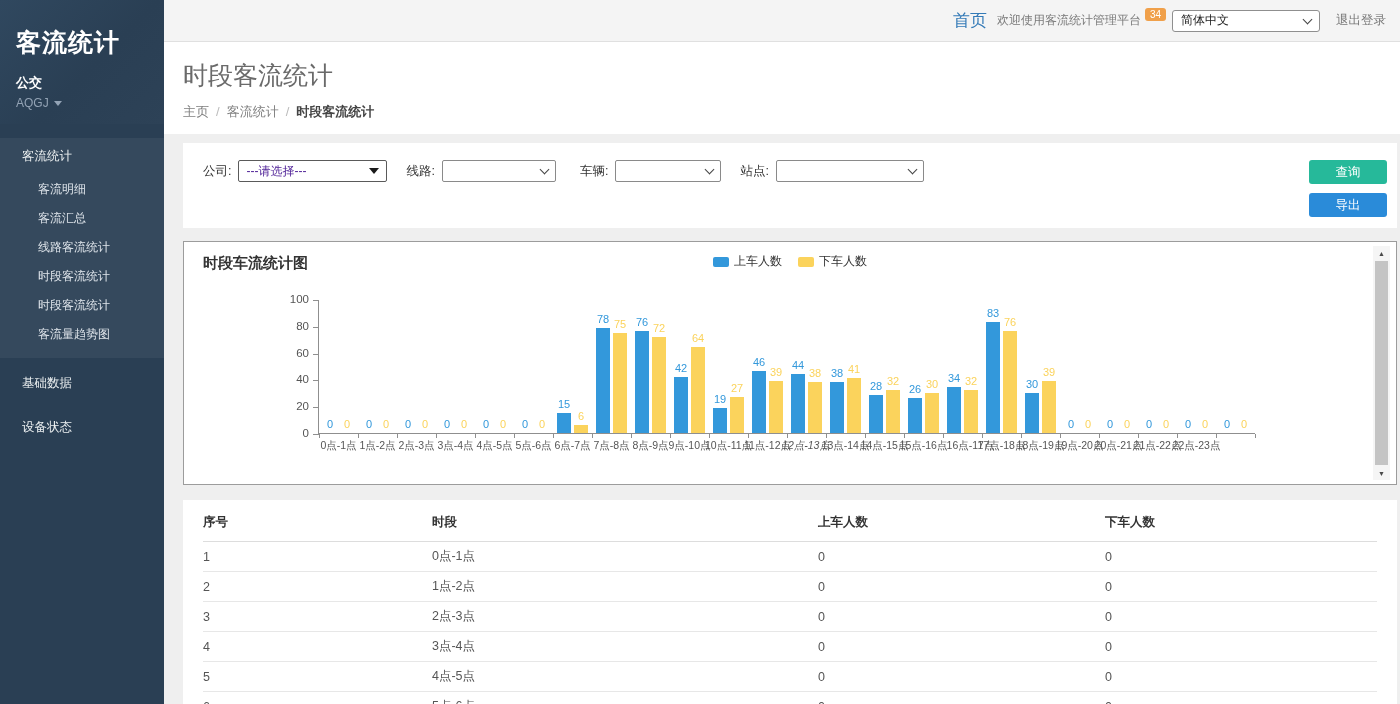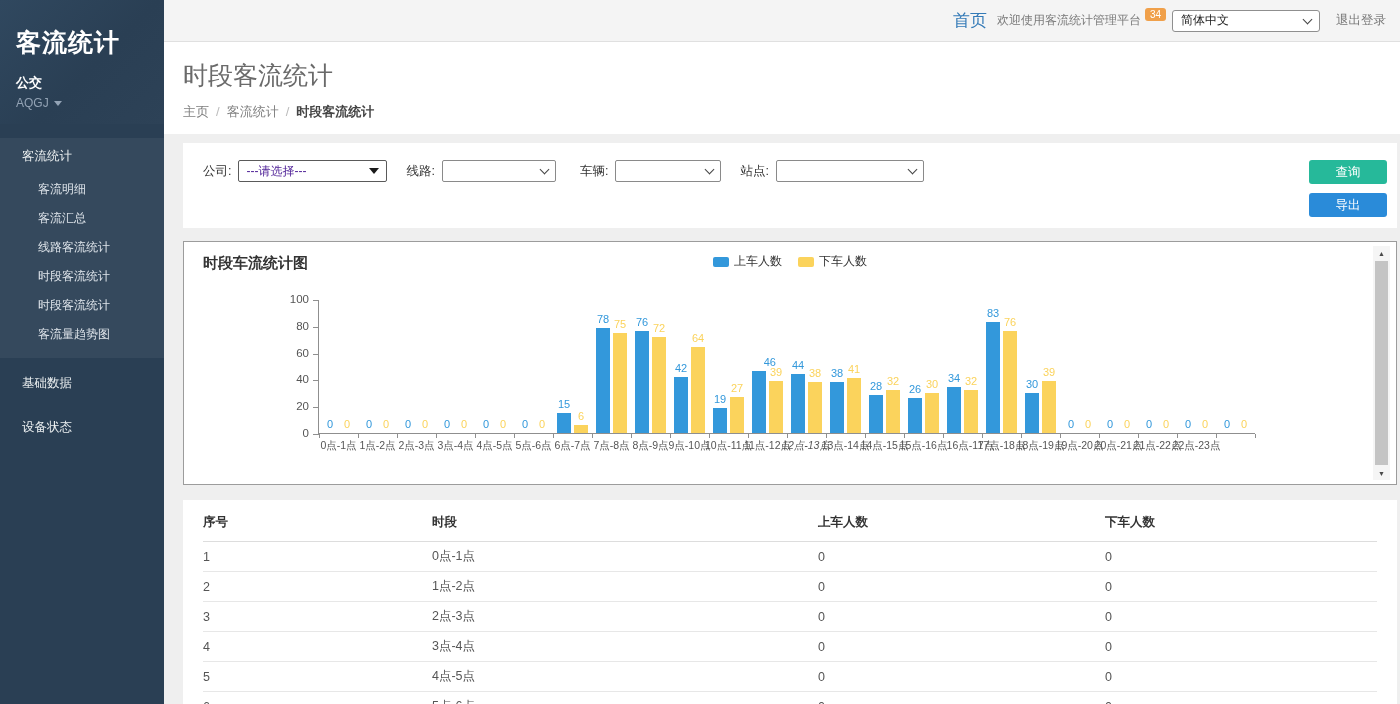--- a/index.html
+++ b/index.html
@@ -252,21 +252,21 @@
             <div class="bar-label" style="left: 362px; top: 32.24px; color: rgb(251, 211, 92);">64</div>
             <div class="xtick" style="left: 390px;"></div>
             <div class="xlab" style="left: 409.5px;">10点-11点</div>
             <div class="bar" style="left: 394px; height: 25.46px; background: rgb(51, 152, 219);"></div>
             <div class="bar-label" style="left: 384px; top: 92.54px; color: rgb(51, 152, 219);">19</div>
             <div class="bar" style="left: 411px; height: 36.18px; background: rgb(251, 211, 92);"></div>
             <div class="bar-label" style="left: 401px; top: 81.82px; color: rgb(251, 211, 92);">27</div>
             <div class="xtick" style="left: 429px;"></div>
             <div class="xlab" style="left: 448.5px;">11点-12点</div>
             <div class="bar" style="left: 433px; height: 61.64px; background: rgb(51, 152, 219);"></div>
-            <div class="bar-label" style="left: 423px; top: 56.36px; color: rgb(51, 152, 219); text-align: right;">46</div>
+            <div class="bar-label" style="left: 423px; top: 56.36px; color: rgb(51, 152, 219);">46</div>
             <div class="bar" style="left: 450px; height: 52.26px; background: rgb(251, 211, 92);"></div>
             <div class="bar-label" style="left: 440px; top: 65.74px; color: rgb(251, 211, 92);">39</div>
             <div class="xtick" style="left: 468px;"></div>
             <div class="xlab" style="left: 487px; font-style: italic;">12点-13点</div>
             <div class="bar" style="left: 472px; height: 58.96px; background: rgb(51, 152, 219);"></div>
             <div class="bar-label" style="left: 462px; top: 59.04px; color: rgb(51, 152, 219);">44</div>
             <div class="bar" style="left: 489px; height: 50.92px; background: rgb(251, 211, 92);"></div>
             <div class="bar-label" style="left: 479px; top: 67.08px; color: rgb(251, 211, 92);">38</div>
             <div class="xtick" style="left: 507px;"></div>
             <div class="xlab" style="left: 526.5px;">13点-14点</div>

